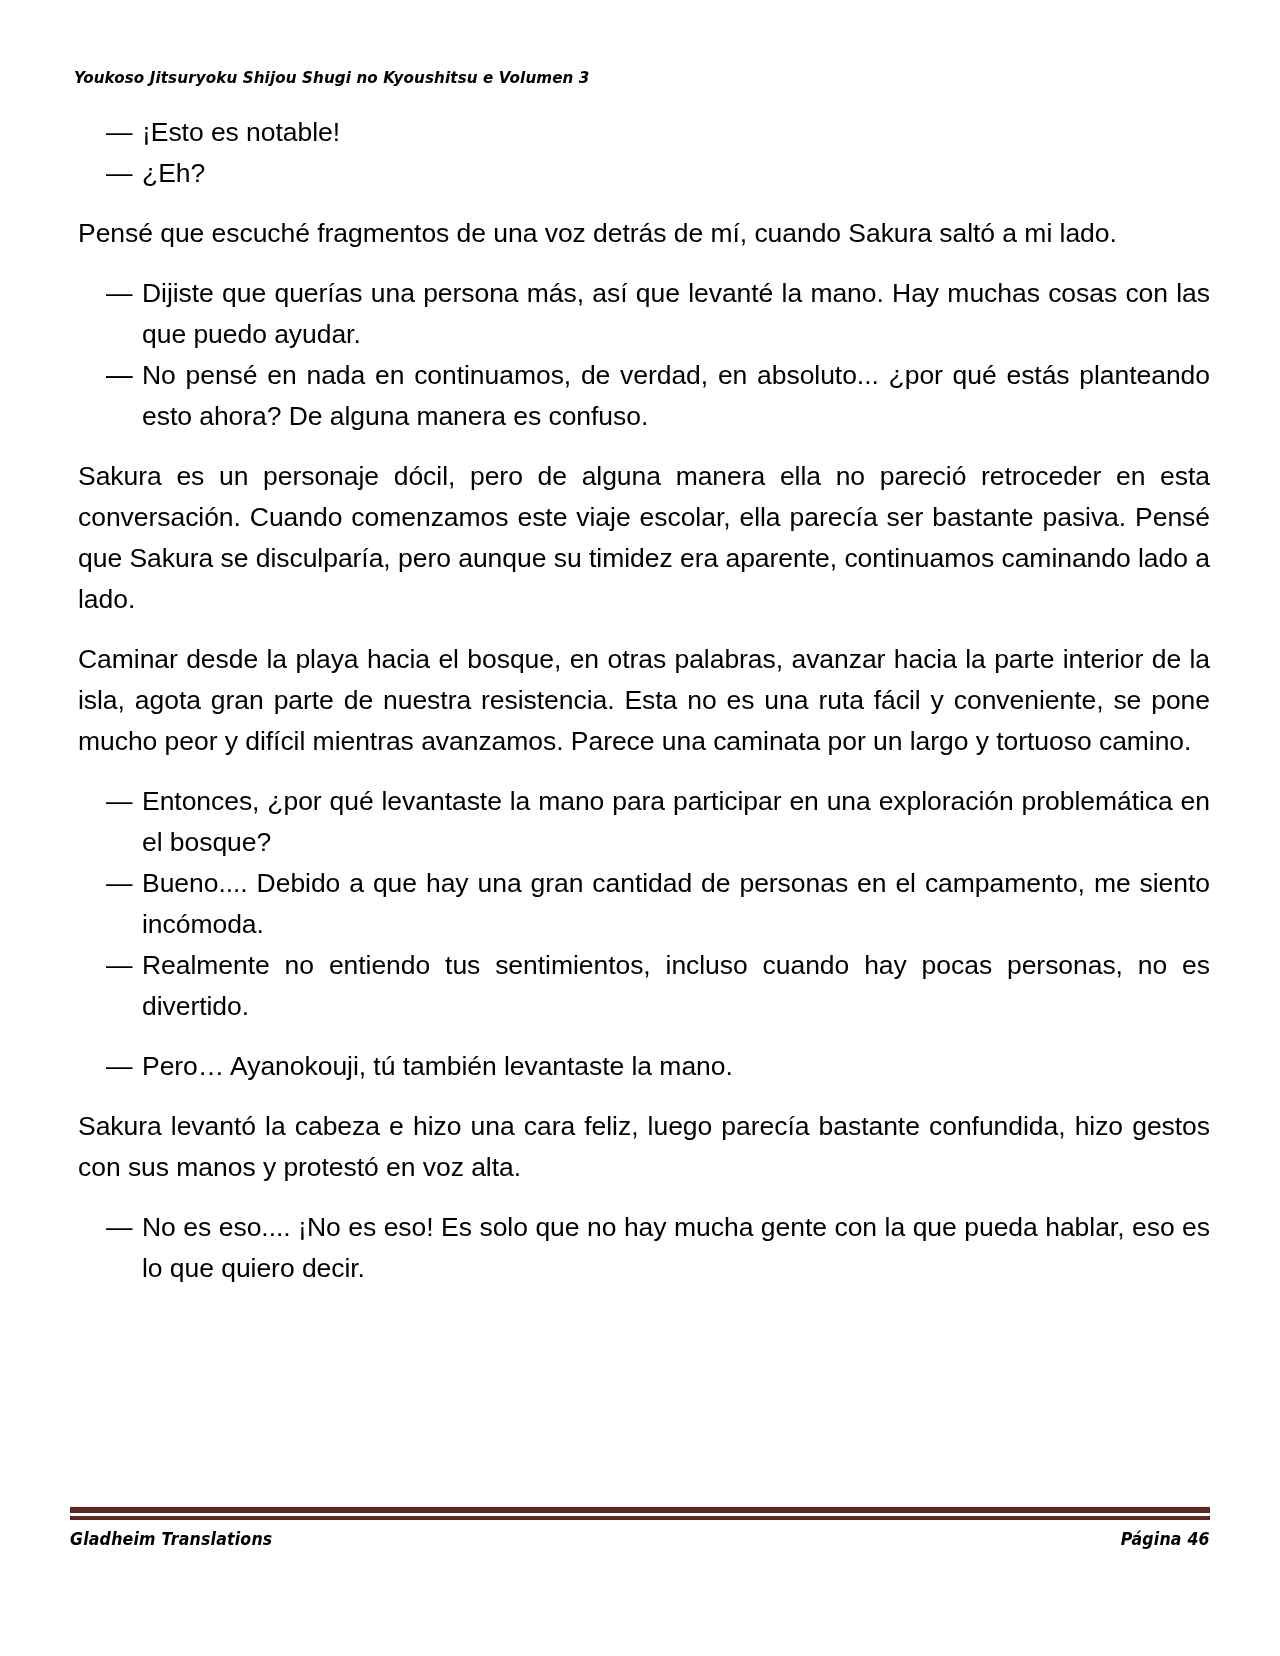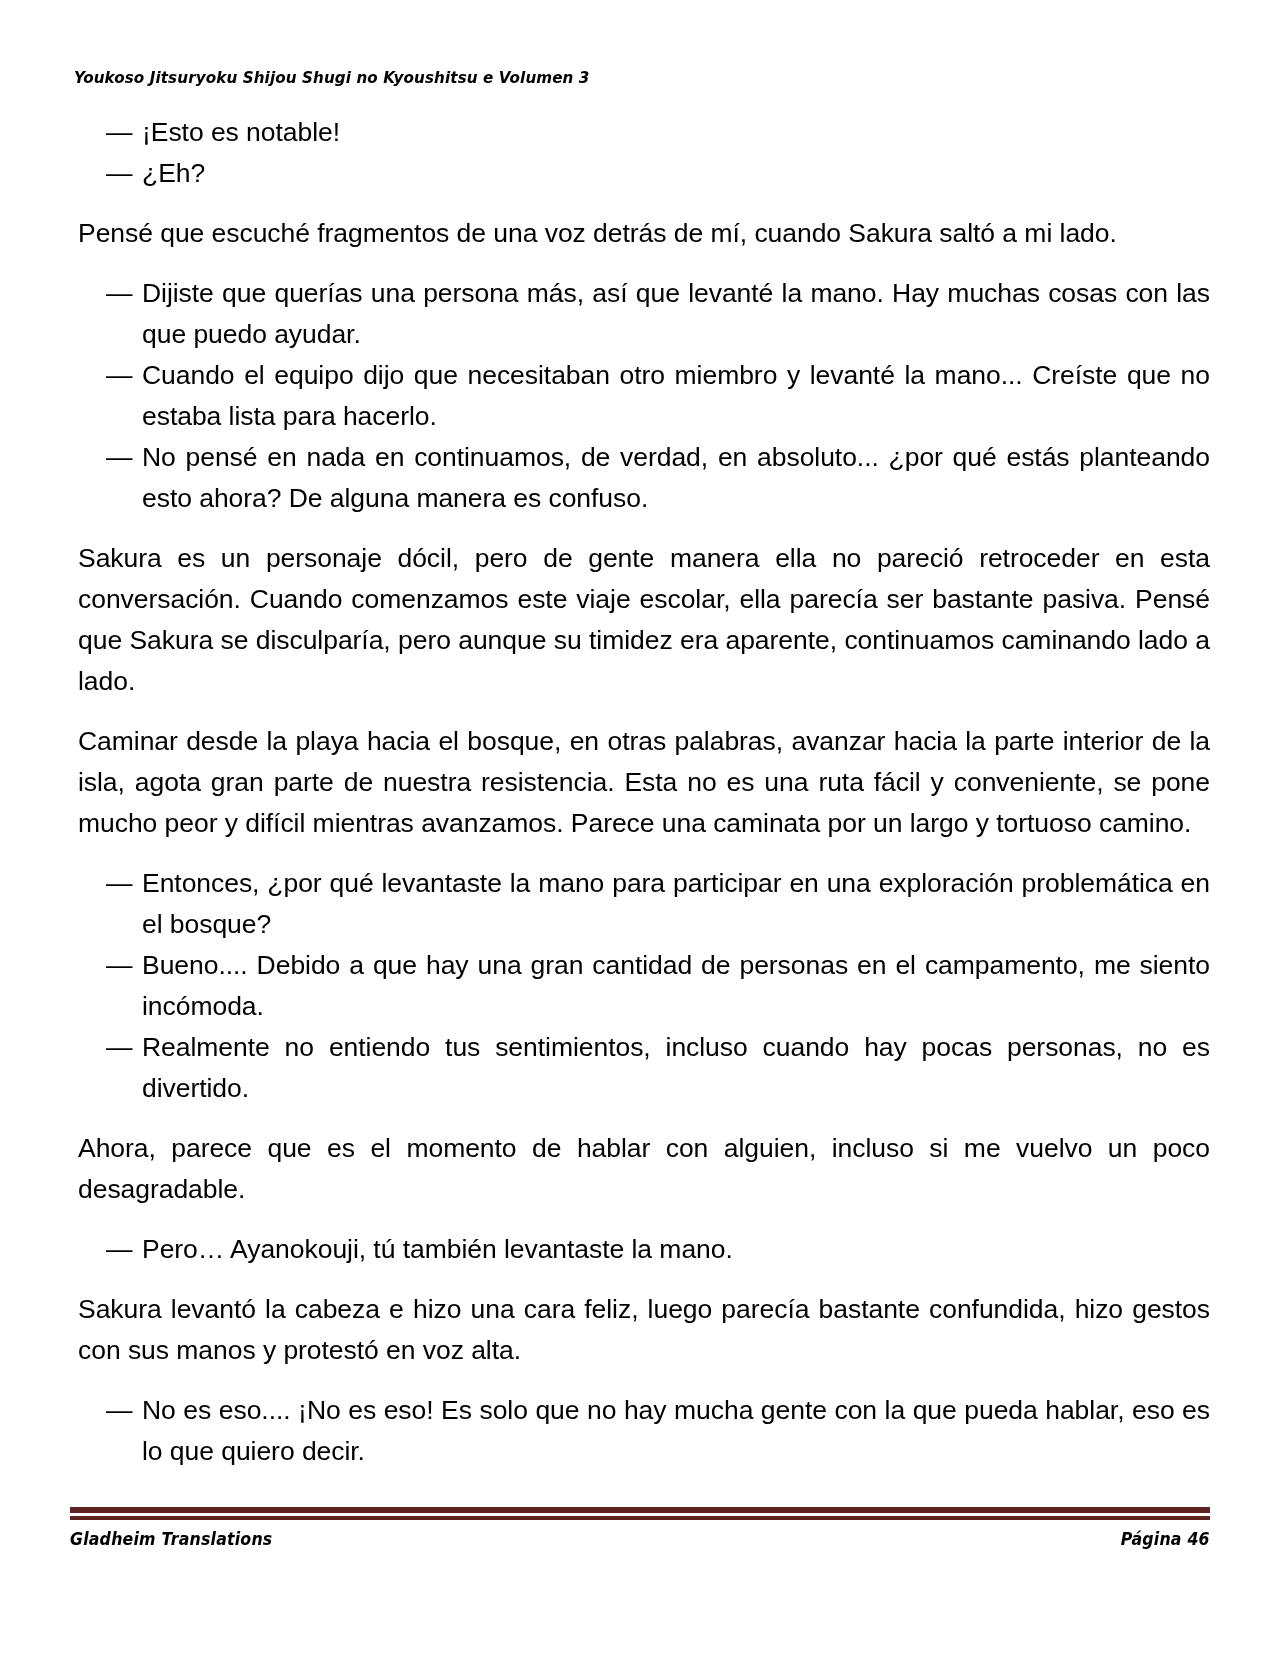--- a/index.html
+++ b/index.html
@@ -142,31 +142,30 @@
   </div>
 
   <div class="content" id="body-content">
       <ul class="dlist plain">
         <li><span class="dash">—</span><span class="txt">¡Esto es notable!</span></li>
         <li><span class="dash">—</span><span class="txt">¿Eh?</span></li>
       </ul>
       <p class="para">Pensé que escuché fragmentos de una voz detrás de mí, cuando Sakura saltó a mi lado.</p>
       <ul class="dlist">
         <li><span class="dash">—</span><span class="txt">Dijiste que querías una persona más, así que levanté la mano. Hay muchas cosas con las que puedo ayudar.</span></li>
-        <li><span class="dash">—</span><span class="txt">Cuando el equipo dijo que necesitaban otro miembro y levanté la mano... Creíste que no estaba lista para hacerlo.</span></li>
+        <li><span class="dash">—</span></li>
         <li><span class="dash">—</span><span class="txt">No pensé en nada en continuamos, de verdad, en absoluto... ¿por qué estás planteando esto ahora? De alguna manera es confuso.</span></li>
       </ul>
-      <p class="para">Sakura es un personaje dócil, pero de gente manera ella no pareció retroceder en esta conversación. Cuando comenzamos este viaje escolar, ella parecía ser bastante pasiva. Pensé que Sakura se disculparía, pero aunque su timidez era aparente, continuamos caminando lado a lado.</p>
+      <p class="para">Sakura es un personaje dócil, pero de alguna manera ella no pareció retroceder en esta conversación. Cuando comenzamos este viaje escolar, ella parecía ser bastante pasiva. Pensé que Sakura se disculparía, pero aunque su timidez era aparente, continuamos caminando lado a lado.</p>
       <p class="para">Caminar desde la playa hacia el bosque, en otras palabras, avanzar hacia la parte interior de la isla, agota gran parte de nuestra resistencia. Esta no es una ruta fácil y conveniente, se pone mucho peor y difícil mientras avanzamos. Parece una caminata por un largo y tortuoso camino.</p>
       <ul class="dlist">
         <li><span class="dash">—</span><span class="txt">Entonces, ¿por qué levantaste la mano para participar en una exploración problemática en el bosque?</span></li>
         <li><span class="dash">—</span><span class="txt">Bueno.... Debido a que hay una gran cantidad de personas en el campamento, me siento incómoda.</span></li>
         <li><span class="dash">—</span><span class="txt">Realmente no entiendo tus sentimientos, incluso cuando hay pocas personas, no es divertido.</span></li>
       </ul>
-      <p class="para">Ahora, parece que es el momento de hablar con alguien, incluso si me vuelvo un poco desagradable.</p>
       <ul class="dlist plain">
         <li><span class="dash">—</span><span class="txt">Pero… Ayanokouji, tú también levantaste la mano.</span></li>
       </ul>
       <p class="para">Sakura levantó la cabeza e hizo una cara feliz, luego parecía bastante confundida, hizo gestos con sus manos y protestó en voz alta.</p>
       <ul class="dlist">
         <li><span class="dash">—</span><span class="txt">No es eso.... ¡No es eso! Es solo que no hay mucha gente con la que pueda hablar, eso es lo que quiero decir.</span></li>
       </ul>
     </div>
 
   <div class="footer">

